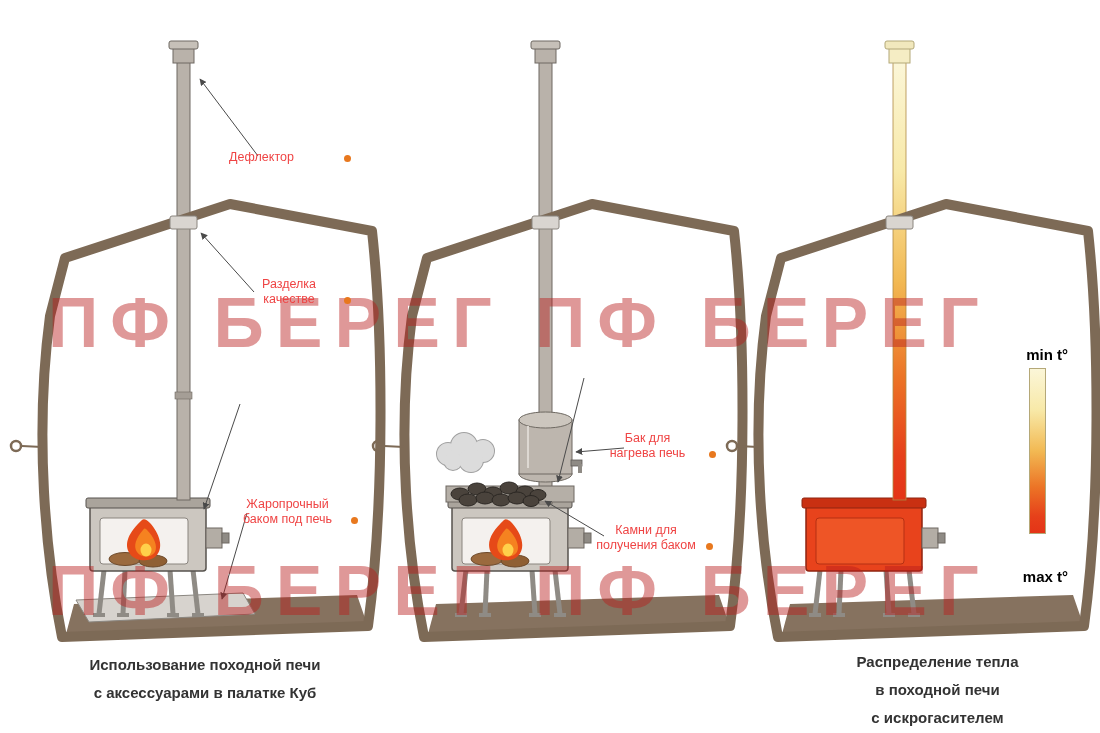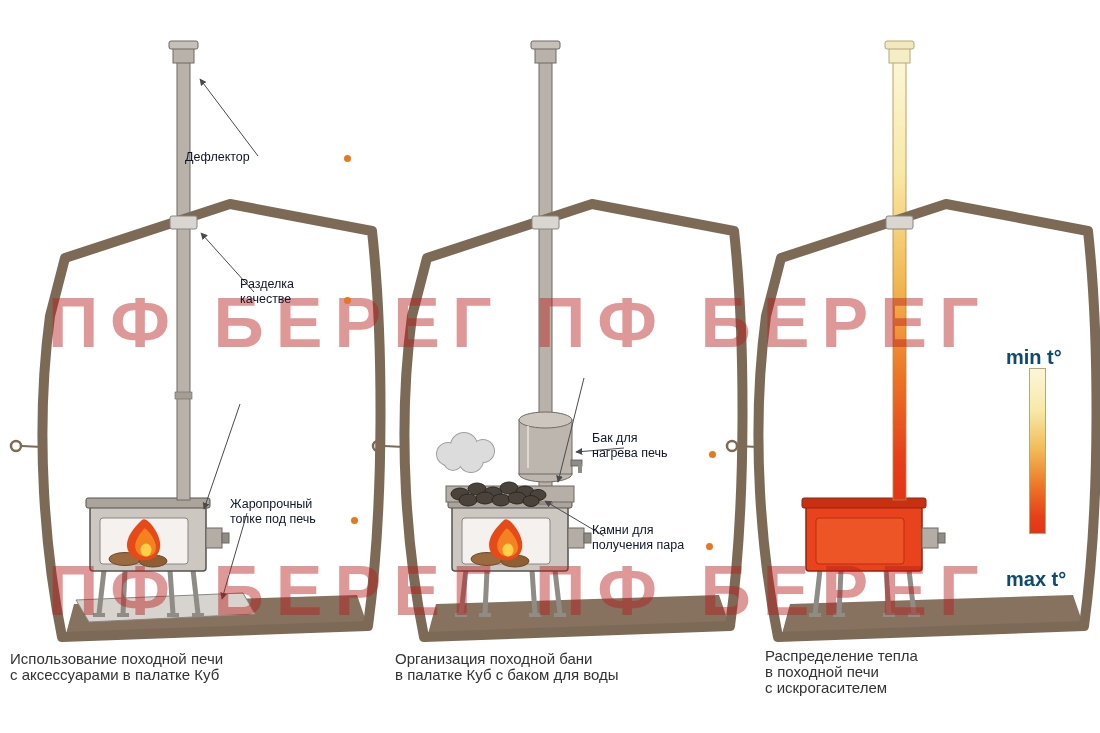--- a/index.html
+++ b/index.html
@@ -1,28 +1,28 @@
 <!DOCTYPE html>
 <html><head>
 <meta charset="utf-8">
 <style>
   html,body{margin:0;padding:0;background:#fff;}
   #stage{position:relative;width:1100px;height:733px;background:#fff;overflow:hidden;
          font-family:"Liberation Sans",sans-serif;}
   #stage svg{position:absolute;left:0;top:0;}
   .wm{position:absolute;font-weight:700;font-size:70px;line-height:1;color:#b91c1c;
       opacity:.45;letter-spacing:12px;white-space:nowrap;pointer-events:none;}
-  .lbl{position:absolute;font-size:12.5px;line-height:15px;color:#0f172a;
-       text-align:left;}
+  .lbl{position:absolute;font-size:12.5px;line-height:15px;color:#ef4444;
+       text-align:center;}
   .lbl .txt{display:inline-block;width:100%;white-space:pre-line;}
   .lbl .dot{position:absolute;right:-13px;bottom:3px;width:7px;height:7px;
             border-radius:50%;background:#e8781e;}
-  .cap{position:absolute;font-weight:400;font-size:15px;line-height:16px;color:#333;
-       text-align:left;white-space:pre-line;}
-  .tleg{position:absolute;font-weight:700;font-size:20px;color:#0c4a6e;text-align:left;width:62px;}
+  .cap{position:absolute;font-weight:700;font-size:15px;line-height:28px;color:#333;
+       text-align:center;white-space:pre-line;}
+  .tleg{position:absolute;font-weight:700;font-size:15px;color:#000000;text-align:right;width:62px;}
   .scalebar{position:absolute;left:1029px;top:368px;width:15px;height:164px;
             border:1px solid #b5a878;
             background:linear-gradient(to bottom,#fbf6d8,#f8e9a8 25%,#f2b953 50%,#ec7426 72%,#e6401a 90%,#e43417);}
 </style>
 </head>
 <body>
 
 <div id="stage">
 
 <svg width="1100" height="733" viewBox="0 0 1100 733" xmlns="http://www.w3.org/2000/svg">
@@ -188,40 +188,38 @@
   <span class="txt">Дефлектор</span>
   <span class="dot"></span>
 </div>
 <div class="lbl" style="left:240px;top:277px;width:98px;">
   <span class="txt">Разделка
 качестве</span>
   <span class="dot"></span>
 </div>
 <div class="lbl" style="left:230px;top:497px;width:115px;">
   <span class="txt">Жаропрочный
-топке под печь</span>
+баком под печь</span>
   <span class="dot"></span>
 </div>
 
 <div class="lbl" style="left:592px;top:431px;width:111px;">
   <span class="txt">Бак для
 нагрева печь</span>
   <span class="dot"></span>
 </div>
 <div class="lbl" style="left:592px;top:523px;width:108px;">
   <span class="txt">Камни для
-получения пара</span>
+получения баком</span>
   <span class="dot"></span>
 </div>
 
 <div class="tleg" style="left:1006px;top:346px;">min t°</div>
 <div class="scalebar"></div>
 <div class="tleg" style="left:1006px;top:568px;">max t°</div>
 
 <div class="cap" style="left:10px;top:651px;width:390px;">Использование походной печи
 с аксессуарами в палатке Куб</div>
-<div class="cap" style="left:395px;top:651px;width:385px;">Организация походной бани
-в палатке Куб с баком для воды</div>
 <div class="cap" style="left:765px;top:648px;width:345px;">Распределение тепла
 в походной печи
 с искрогасителем</div>
 
 </div>
 
 </body></html>

